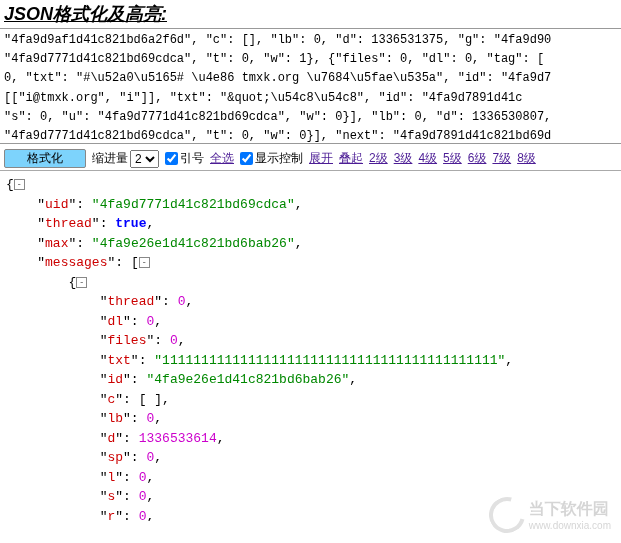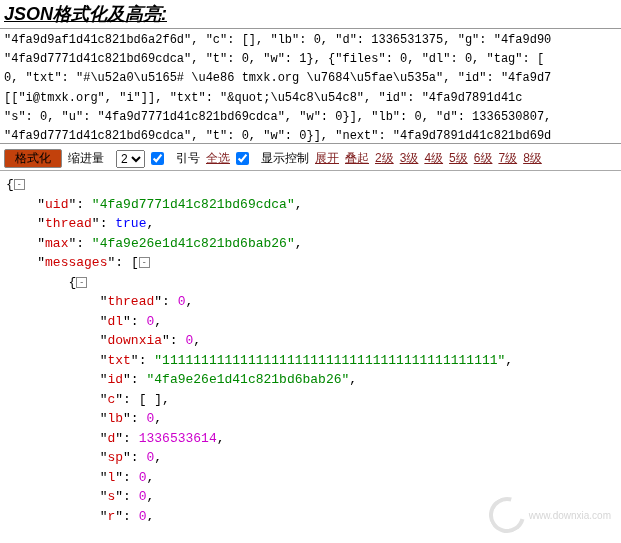--- a/index.html
+++ b/index.html
@@ -1,30 +1,30 @@
 <!DOCTYPE html>
 <html><head>
 <meta charset="utf-8">
 <style>
 * { margin: 0; padding: 0; box-sizing: border-box; }
 body { font-family: "SimSun", Arial, sans-serif; font-size: 12px; width: 621px; height: 543px; overflow: hidden; background: #fff; position: relative; }
 .header { padding: 2px 4px; font-size: 18px; font-weight: bold; font-style: italic; font-family: "SimHei", sans-serif; border-bottom: 1px solid #999; }
 .header u { text-decoration: underline; margin-top: 18px; }
 .rawbox { width: 100%; height: 115px; border: none; border-bottom: 1px solid #999; padding: 2px 4px; font-family: "Courier New", monospace; font-size: 12px; resize: none; overflow: hidden; line-height: 1.6; color: #000; }
 .toolbar { border-bottom: 1px solid #aaa; padding: 3px 4px; display: flex; align-items: center; gap: 6px; font-size: 12px; height: 24px; }
-.btn { font-family: "SimSun", sans-serif; font-size: 12px; padding: 0px 10px; background: #c2410c; border: 1px solid #888; border-radius: 2px; cursor: pointer; }
-.toolbar label { display: flex; align-items: center; gap: 12px; }
+.btn { font-family: "SimSun", sans-serif; font-size: 12px; padding: 0px 22px; background: #7dd3fc; border: 1px solid #888; border-radius: 2px; cursor: pointer; }
+.toolbar label { display: flex; align-items: center; gap: 2px; }
 .toolbar select { font-size: 12px; }
-.toolbar a { color: #7f1d1d; text-decoration: underline; cursor: pointer; }
+.toolbar a { color: #4c1d95; text-decoration: underline; cursor: pointer; }
 .viewer { padding: 4px 6px; font-family: "Courier New", monospace; font-size: 13px; line-height: 1.5; white-space: pre; overflow: hidden; height: 350px; }
 .brace { color: #000; }
 .key { color: #c00; font-weight: normal; }
 .str { color: #080; }
 .num { color: #c0c; }
-.bool { color: #00f; }
+.bool { color: #00f; font-weight: bold; }
 .punct { color: #000; }
 .toggle { display: inline-block; width: 11px; height: 11px; border: 1px solid #888; font-size: 9px; line-height: 9px; text-align: center; color: #555; cursor: pointer; vertical-align: 1px; font-family: monospace; }
 .watermark { position: absolute; right: 10px; bottom: 10px; display: flex; align-items: center; gap: 4px; opacity: 0.35; pointer-events: none; }
 .watermark .logo { width: 36px; height: 36px; border: 4px solid #aaa; border-radius: 50%; border-right-color: transparent; transform: rotate(-30deg); }
 .watermark .txts { display: flex; flex-direction: column; font-family: "Microsoft YaHei", sans-serif; }
 .watermark .t1 { font-size: 16px; color: #888; font-weight: bold; }
 .watermark .t2 { font-size: 10px; color: #888; }
 </style>
 </head>
 <body>
@@ -71,37 +71,38 @@
 </div>
 
 <div class="viewer"><span class="brace">{</span><span class="toggle">-</span>
     <span class="punct">"</span><span class="key">uid</span><span class="punct">":</span> <span class="str">"<span>4fa9d7771d41c821bd69cdca</span>"</span><span class="punct">,</span>
     <span class="punct">"</span><span class="key">thread</span><span class="punct">":</span> <span class="bool">true</span><span class="punct">,</span>
     <span class="punct">"</span><span class="key">max</span><span class="punct">":</span> <span class="str">"<span>4fa9e26e1d41c821bd6bab26</span>"</span><span class="punct">,</span>
     <span class="punct">"</span><span class="key">messages</span><span class="punct">":</span> <span class="punct">[</span><span class="toggle">-</span>
         <span class="brace">{</span><span class="toggle">-</span>
             <span class="punct">"</span><span class="key">thread</span><span class="punct">":</span> <span class="num">0</span><span class="punct">,</span>
             <span class="punct">"</span><span class="key">dl</span><span class="punct">":</span> <span class="num">0</span><span class="punct">,</span>
-            <span class="punct">"</span><span class="key">downxia</span><span class="punct">":</span> <span class="num">0</span><span class="punct">,</span>
+            <span class="punct">"</span><span class="key">files</span><span class="punct">":</span> <span class="num">0</span><span class="punct">,</span>
             <span class="punct">"</span><span class="key">txt</span><span class="punct">":</span> <span class="str">"<span>1111111111111111111111111111111111111111111</span>"</span><span class="punct">,</span>
             <span class="punct">"</span><span class="key">id</span><span class="punct">":</span> <span class="str">"<span>4fa9e26e1d41c821bd6bab26</span>"</span><span class="punct">,</span>
             <span class="punct">"</span><span class="key">c</span><span class="punct">":</span> <span class="punct">[ ]</span><span class="punct">,</span>
             <span class="punct">"</span><span class="key">lb</span><span class="punct">":</span> <span class="num">0</span><span class="punct">,</span>
             <span class="punct">"</span><span class="key">d</span><span class="punct">":</span> <span class="num">1336533614</span><span class="punct">,</span>
             <span class="punct">"</span><span class="key">sp</span><span class="punct">":</span> <span class="num">0</span><span class="punct">,</span>
             <span class="punct">"</span><span class="key">l</span><span class="punct">":</span> <span class="num">0</span><span class="punct">,</span>
             <span class="punct">"</span><span class="key">s</span><span class="punct">":</span> <span class="num">0</span><span class="punct">,</span>
             <span class="punct">"</span><span class="key">r</span><span class="punct">":</span> <span class="num">0</span><span class="punct">,</span>
              
              
              
         
         </div>
 
 <div class="watermark">
   <div class="logo"></div>
   <div class="txts">
+    <span class="t1">当下软件园</span>
     <span class="t2">www.downxia.com</span>
   </div>
 </div>
 
 
 
 
 </body></html>

